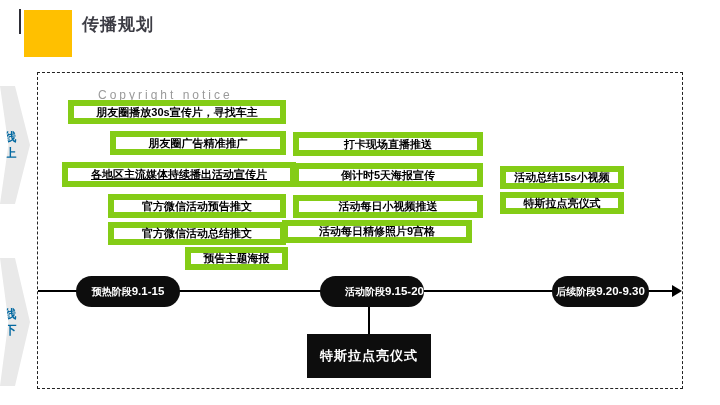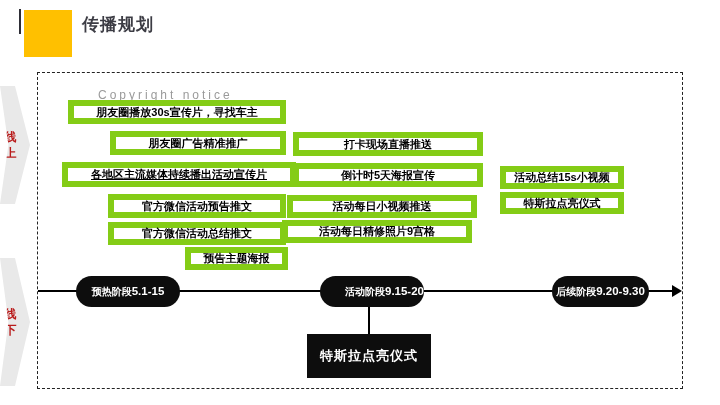--- a/index.html
+++ b/index.html
@@ -18,21 +18,21 @@
   
   .frame { position:absolute; left:37px; top:72px; width:646px; height:317px;
            border:1px dashed #222; background:transparent; }
 
   
   .lane { position:absolute; left:0; width:30px; background:#e9e9e9;
           clip-path:polygon(0 0, 50% 0, 100% 50%, 50% 100%, 0 100%, 28% 50%);
           display:flex; align-items:center; }
   .lane-online  { top:86px;  height:118px; }
   .lane-offline { top:258px; height:128px; }
-  .lane-label { width:15px; margin-left:3px; font-size:12px; font-weight:bold; color:#b91c1c;
+  .lane-label { width:15px; margin-left:3px; font-size:12px; font-weight:bold; color:#0369a1;
                 word-break:break-all; line-height:1.35; text-align:center; }
 
   
   .abox { position:absolute; background:#fff; border:6px solid #84cc16;
           display:flex; align-items:center; justify-content:center;
           font-size:11px; font-weight:bold; color:#000; white-space:nowrap; }
 
   
   .tl-line  { position:absolute; left:38px; top:290px; width:636px; height:2px; background:#000; }
   .tl-head  { position:absolute; left:672px; top:285px; width:0; height:0;
@@ -75,32 +75,32 @@
 
   <div class="abox" style="left:68px;  top:100px; width:218px; height:24px;">朋友圈播放30s宣传片，寻找车主</div>
   <div class="abox" style="left:110px; top:131px; width:176px; height:24px;">朋友圈广告精准推广</div>
   <div class="abox" style="left:62px;  top:162px; width:234px; height:25px;text-decoration:underline;">各地区主流媒体持续播出活动宣传片</div>
   <div class="abox" style="left:108px; top:194px; width:178px; height:24px;">官方微信活动预告推文</div>
   <div class="abox" style="left:108px; top:222px; width:178px; height:23px;">官方微信活动总结推文</div>
   <div class="abox" style="left:185px; top:247px; width:103px; height:23px;">预告主题海报</div>
 
   <div class="abox" style="left:293px; top:132px; width:190px; height:24px;">打卡现场直播推送</div>
   <div class="abox" style="left:293px; top:163px; width:190px; height:24px;">倒计时5天海报宣传</div>
-  <div class="abox" style="left:287px; top:195px; width:190px; height:23px;">活动每日小视频推送</div>
+  <div class="abox" style="left:293px; top:195px; width:190px; height:23px;">活动每日小视频推送</div>
   <div class="abox" style="left:282px; top:220px; width:190px; height:23px;">活动每日精修照片9宫格</div>
 
   <div class="abox" style="left:500px; top:166px; width:124px; height:23px;">活动总结15s小视频</div>
   <div class="abox" style="left:500px; top:192px; width:124px; height:22px;">特斯拉点亮仪式</div>
 
   <div class="tl-line"></div>
   <div class="tl-head"></div>
 
   <div class="pill pill-0">
     <span class="pname">预热阶段</span>
-    <span class="pdates">5.1-15</span>
+    <span class="pdates">9.1-15</span>
   </div>
   <div class="pill pill-1">
     <span class="pname">活动阶段</span>
     <span class="pdates">9.15-20</span>
   </div>
   <div class="pill pill-2">
     <span class="pname">后续阶段</span>
     <span class="pdates">9.20-9.30</span>
   </div>
 

